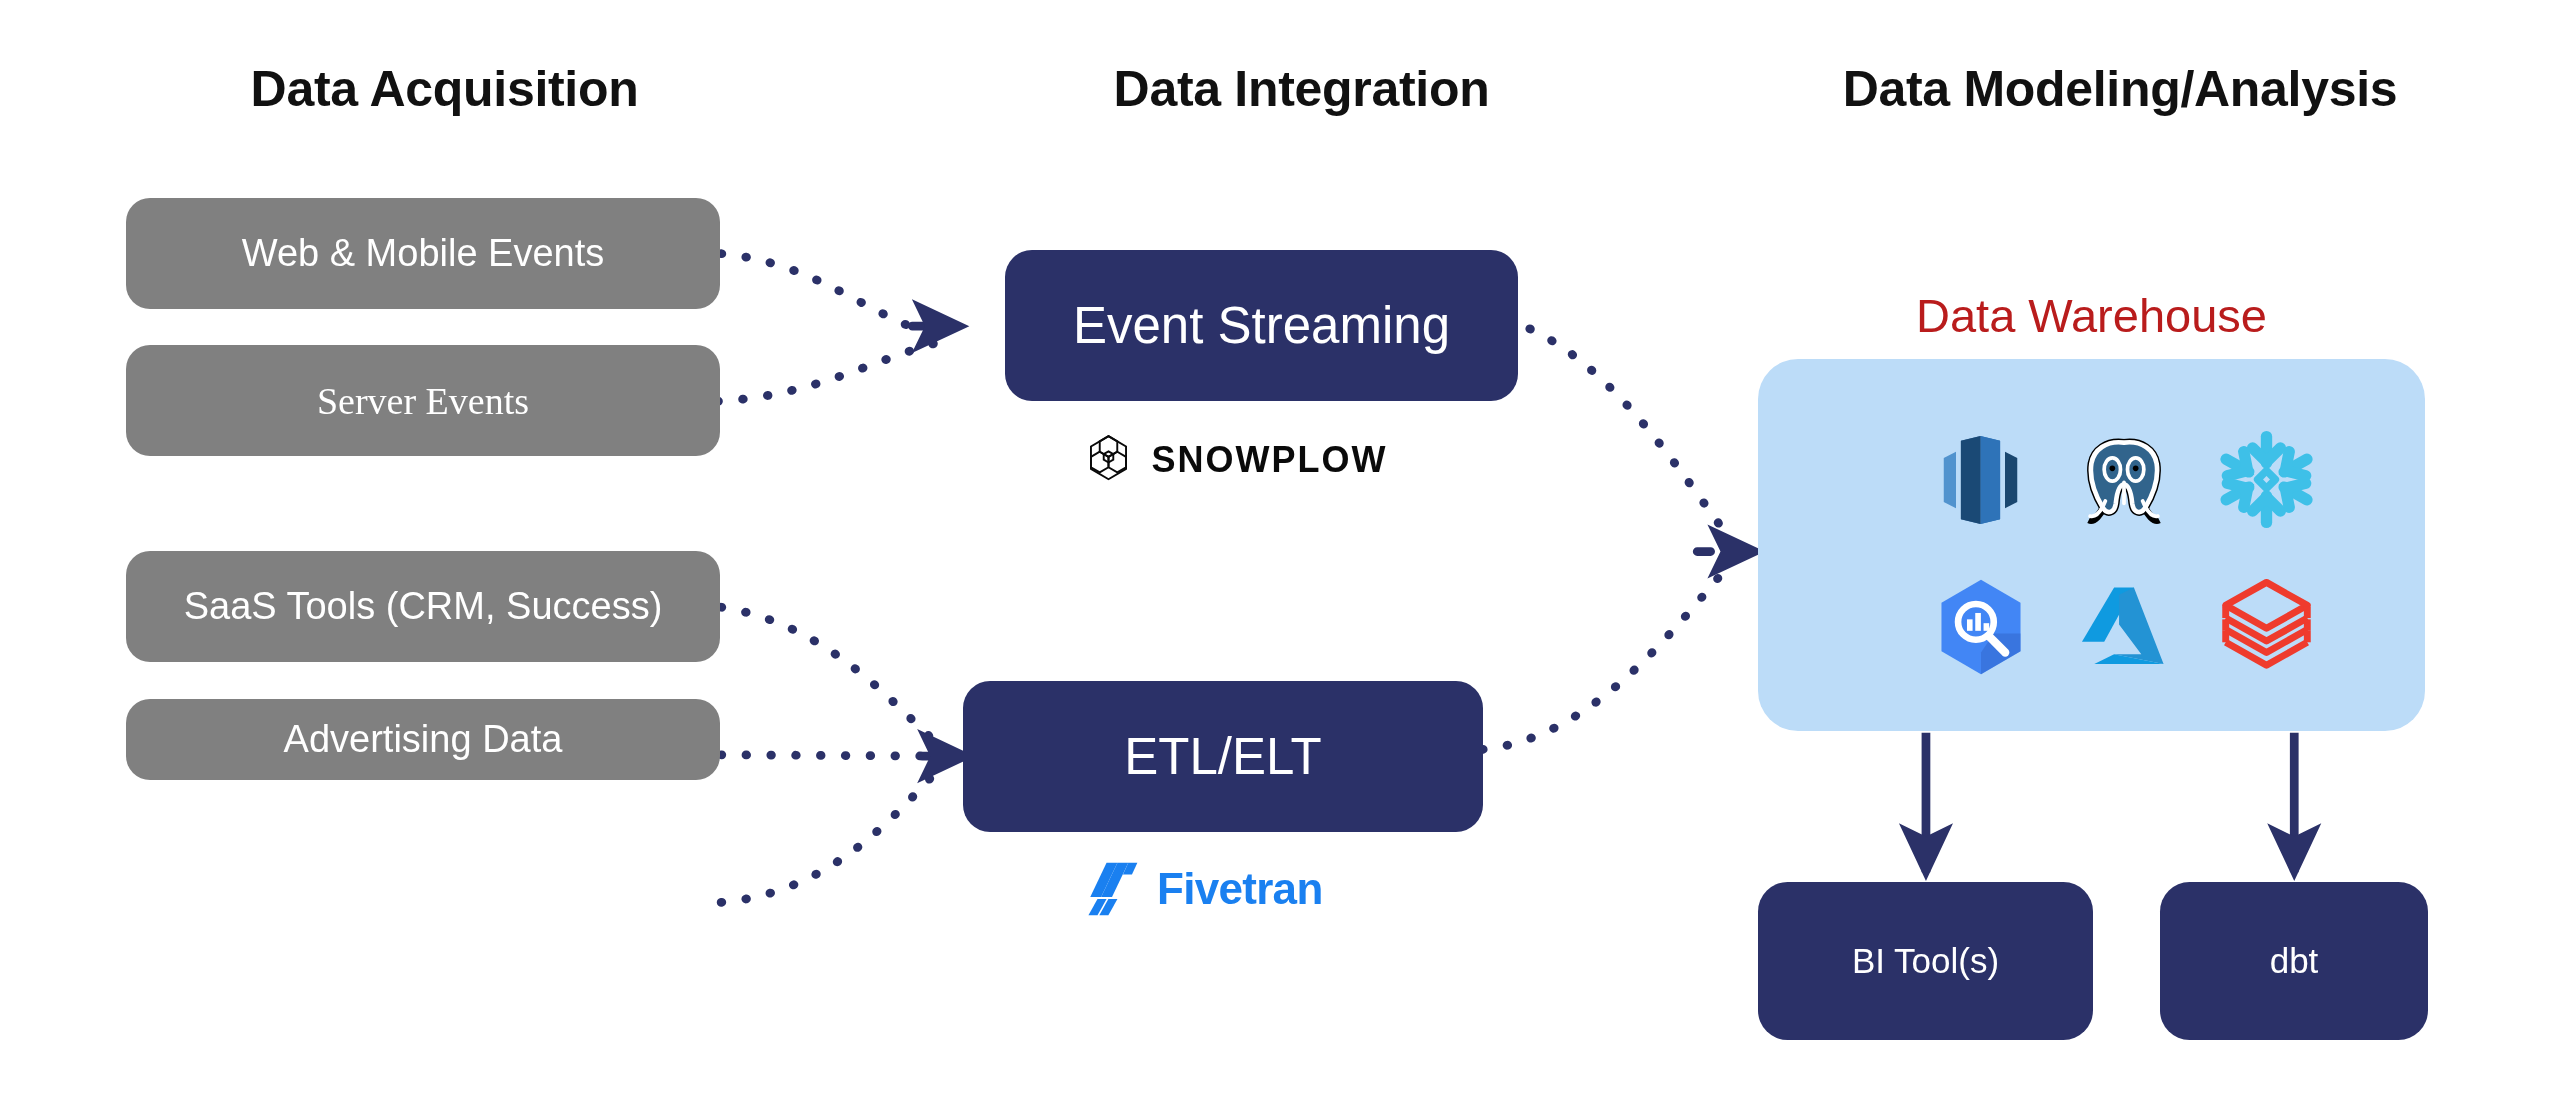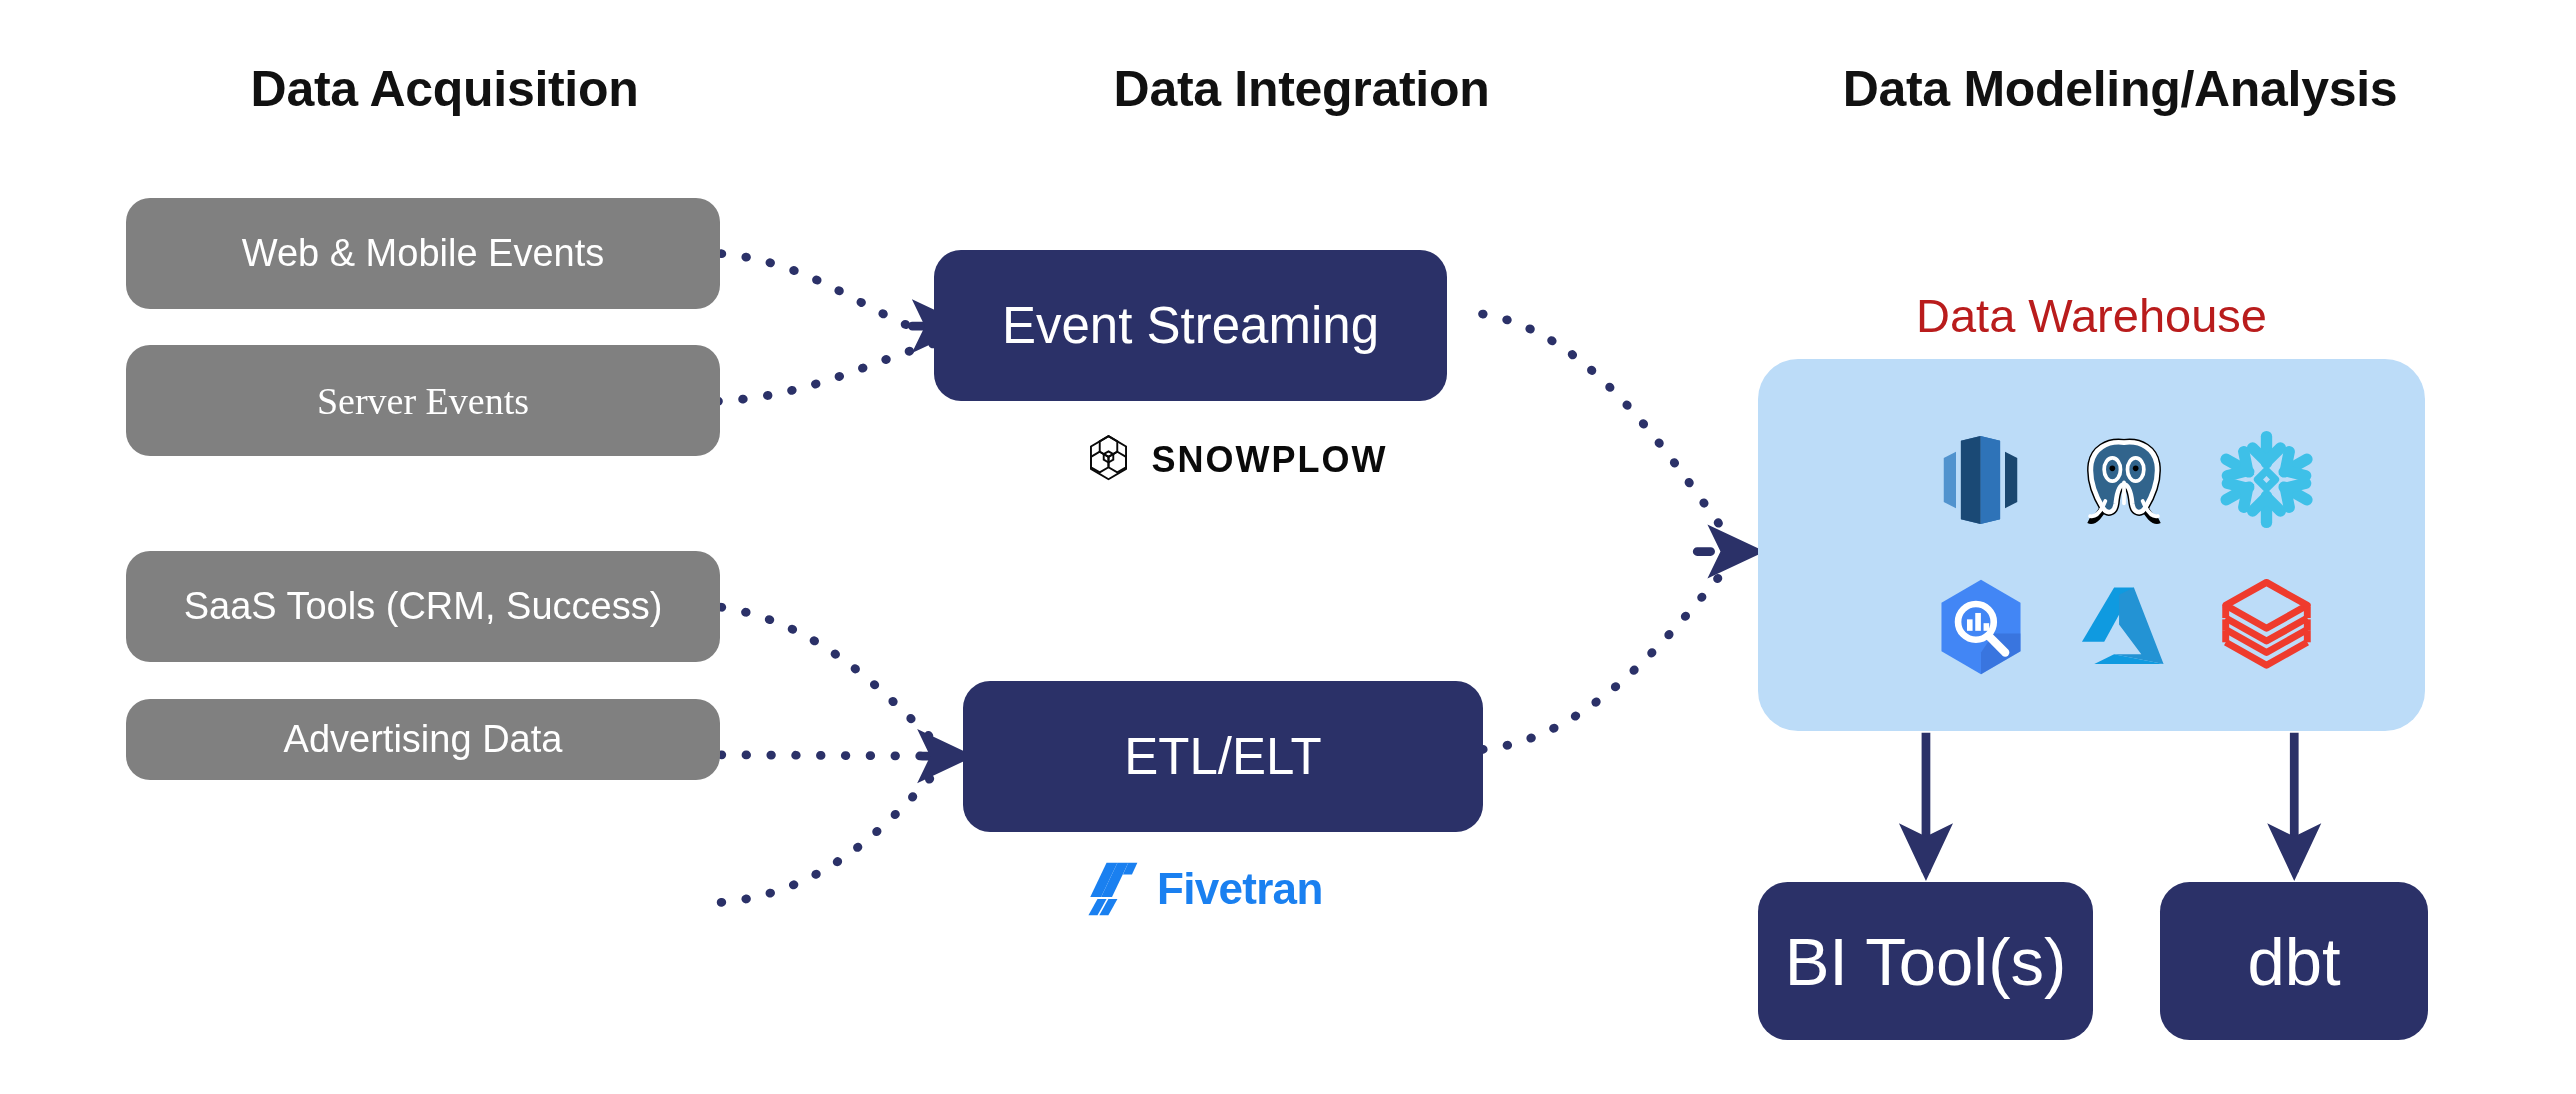--- a/index.html
+++ b/index.html
@@ -84,21 +84,21 @@
   }
 
   .output-box {
     position: absolute;
     background: #2b3168;
     border-radius: 29.5px;
     display: flex;
     align-items: center;
     justify-content: center;
     color: #ffffff;
-    font-size: 67px;
+    font-size: 35px;
     font-weight: 400;
     box-sizing: border-box;
     z-index: 3;
     white-space: nowrap;
   }
 
   
   #warehouse-label {
     position: absolute;
     left: 1758px;
@@ -218,21 +218,21 @@
 
   <div class="source-box" style="left:126px; top:551px; width:594px; height:111px;">
     <span>SaaS Tools (CRM, Success)</span>
   </div>
 
   <div class="source-box" style="left:126px; top:699px; width:594px; height:81px;">
     <span>Advertising Data</span>
   </div>
 
 
-  <div class="stage-box" style="left:934px; top:250px; width:513px; height:151px;">
+  <div class="stage-box" style="left:1005px; top:250px; width:513px; height:151px;">
     <span>Event Streaming</span>
   </div>
 
   <div class="vendor-logo" id="snowplow-logo">
     <span>
       <svg width="51" height="51" viewBox="0 0 64 64" aria-hidden="true">
         <g fill="none" stroke="#0a0a0a" stroke-width="2.4">
           <polygon points="32,4 54,17 54,45 32,58 10,45 10,17"></polygon>
           <polygon points="32,4 43,10.5 43,23.5 32,30 21,23.5 21,10.5"></polygon>
           <polygon points="21,23.5 32,30 32,43 21,49.5 10,43 10,30"></polygon>

